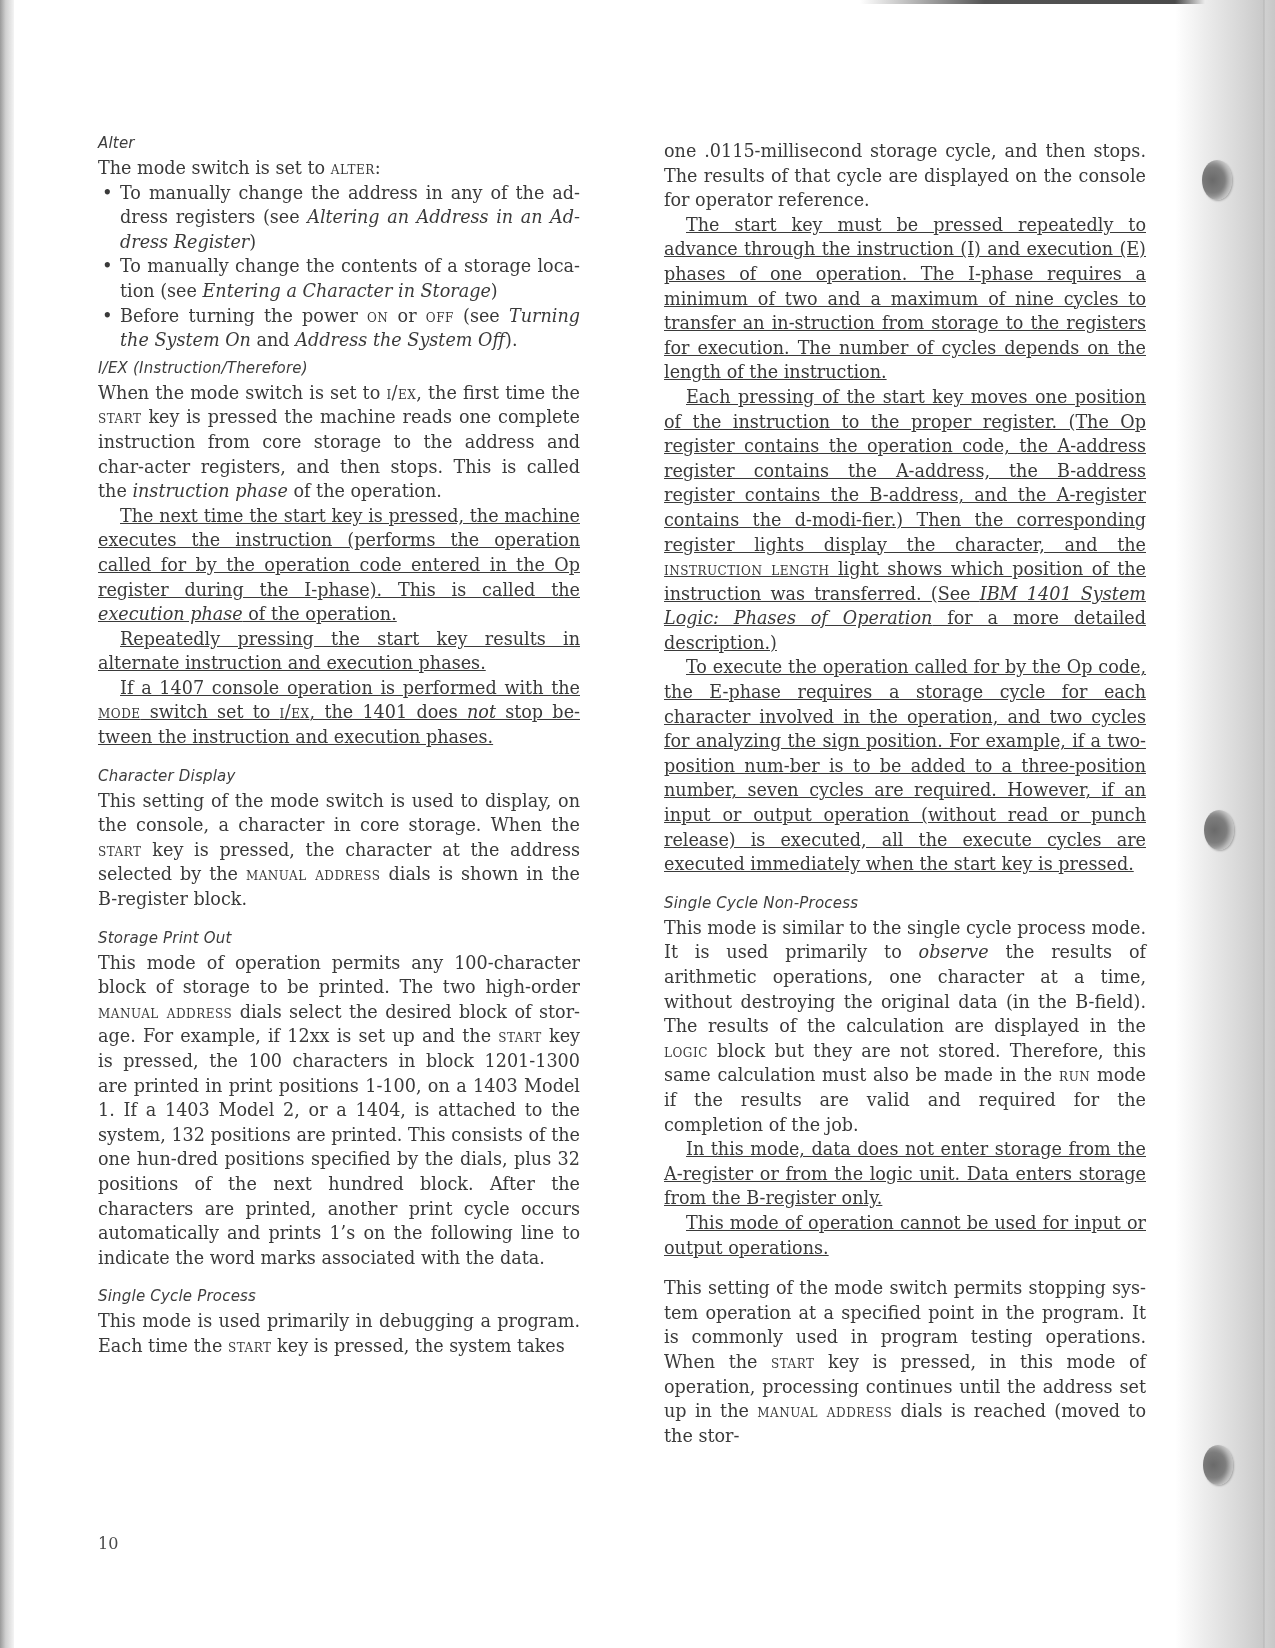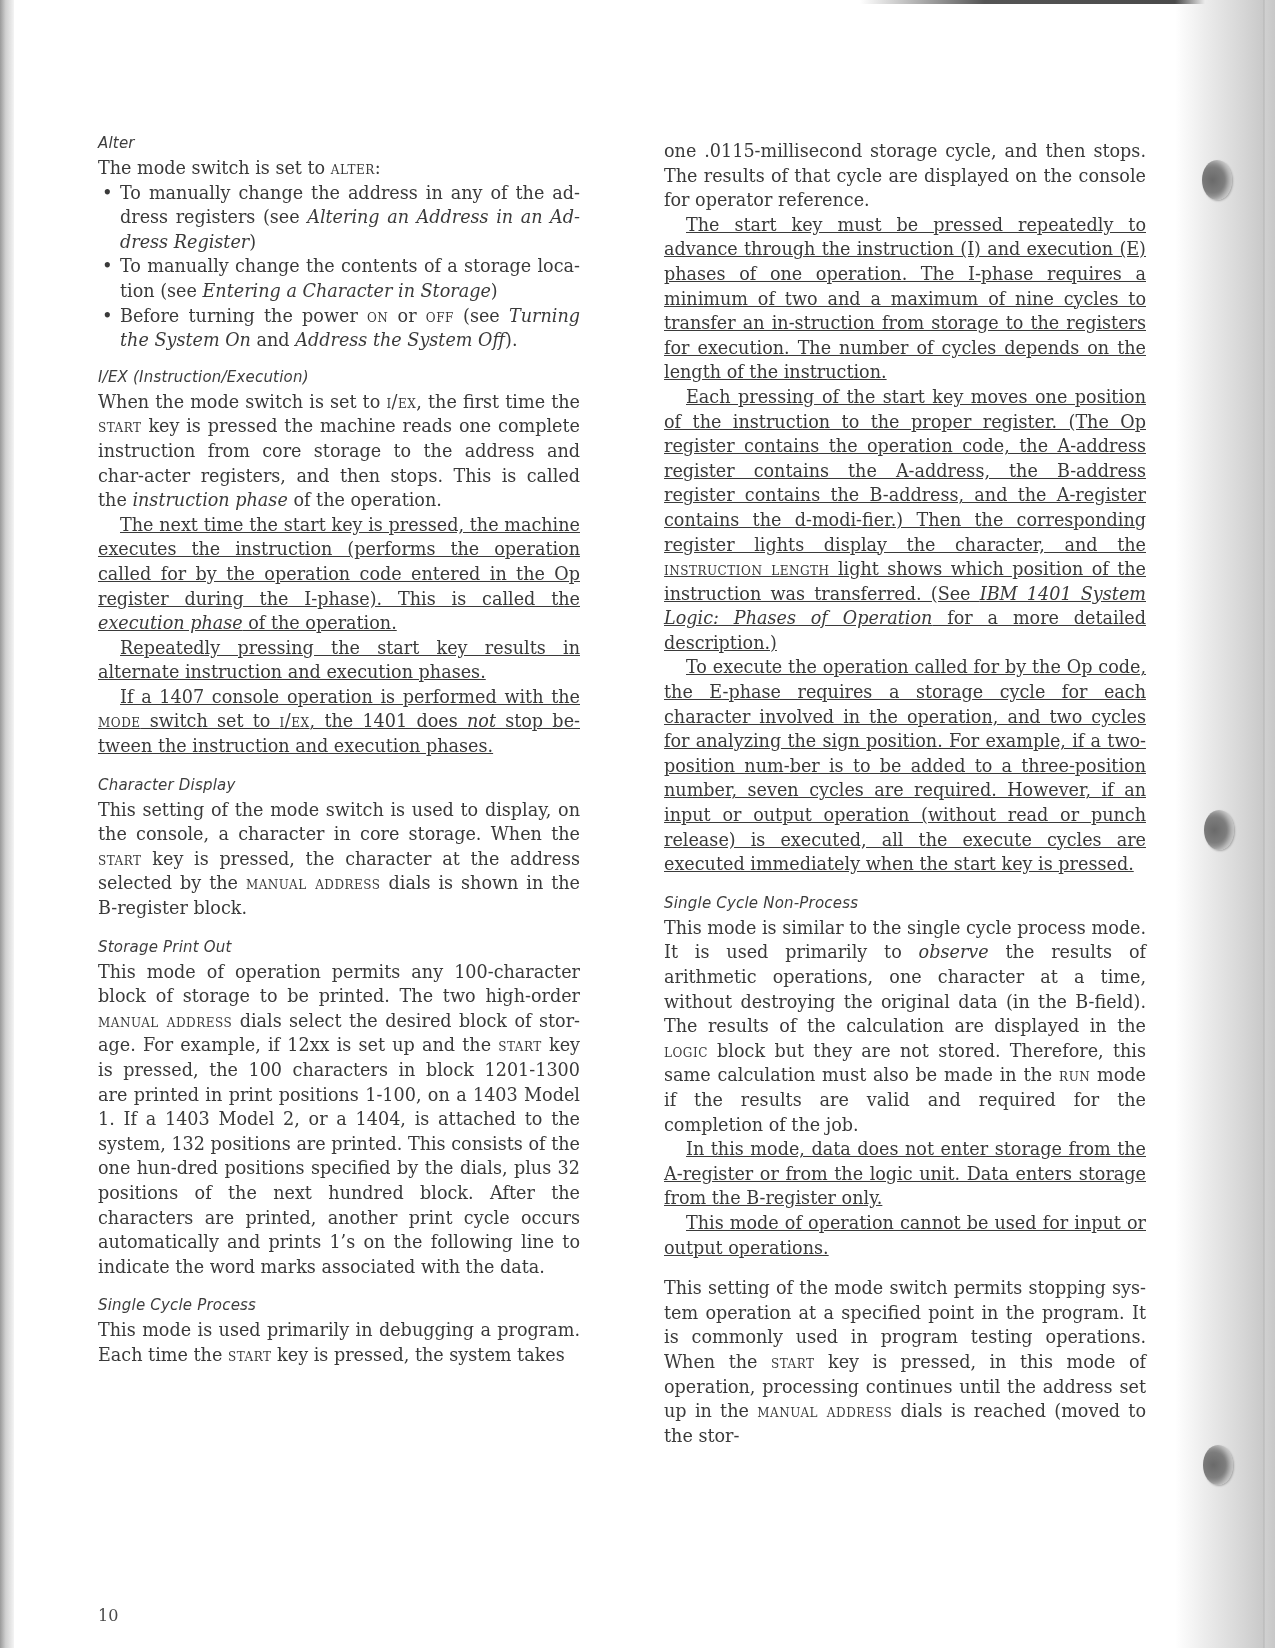--- a/index.html
+++ b/index.html
@@ -41,47 +41,47 @@
   p { margin: 0; }
   p.indent { text-indent: 22px; text-decoration: underline; }
   .sc { font-variant: small-caps; text-transform: lowercase; letter-spacing: 0.5px; }
   em { font-style: italic; }
   ul.bullets { list-style: none; margin: 0; padding: 0; }
   ul.bullets li { position: relative; padding-left: 22px; margin: 0; }
   ul.bullets li::before {
     content: "\2022"; position: absolute; left: 4px; top: 0; font-size: 18px;
   }
   .page-number {
-    position: absolute; left: 98px; top: 1606px; font-size: 16px; color: #4a4a4a;
+    position: absolute; left: 98px; top: 1534px; font-size: 16px; color: #4a4a4a;
   }
 </style>
 </head>
 <body>
 
 <div class="left-edge"></div>
 <div class="top-strip"></div>
 <div class="binding-shadow"></div>
 <div class="punch-hole" style="left:1202px; top:160px;"></div>
 <div class="punch-hole" style="left:1204px; top:810px;"></div>
 <div class="punch-hole" style="left:1203px; top:1445px;"></div>
 
 <div class="column col-left">
 
-  <div class="section" style="margin-bottom:14px;">
+  <div class="section" style="margin-bottom:5px;">
     <div class="section-heading">Alter</div>
     <p><span>The mode switch is set to </span><span class="sc">ALTER</span><span>:</span></p>
     <ul class="bullets">
       <li><span>To manually change the address in any of the ad-dress registers (see </span><em>Altering an Address in an Ad-dress Register</em><span>)</span></li>
       <li><span>To manually change the contents of a storage loca-tion (see </span><em>Entering a Character in Storage</em><span>)</span></li>
       <li><span>Before turning the power </span><span class="sc">ON</span><span> or </span><span class="sc">OFF</span><span> (see </span><em>Turning the System On</em><span> and </span><em>Address the System Off</em><span>).</span></li>
     </ul>
   </div>
 
   <div class="section">
-    <div class="section-heading">I/EX (Instruction/Execution)</div>
+    <div class="section-heading">I/EX (Instruction/Therefore)</div>
     <p><span>When the mode switch is set to </span><span class="sc">I/EX</span><span>, the first time the </span><span class="sc">START</span><span> key is pressed the machine reads one complete instruction from core storage to the address and char-acter registers, and then stops. This is called the </span><em>instruction phase</em><span> of the operation.</span></p>
     <p class="indent"><span>The next time the start key is pressed, the machine executes the instruction (performs the operation called for by the operation code entered in the Op register during the I-phase). This is called the </span><em>execution phase</em><span> of the operation.</span></p>
     <p class="indent">Repeatedly pressing the start key results in alternate instruction and execution phases.</p>
     <p class="indent"><span>If a 1407 console operation is performed with the </span><span class="sc">MODE</span><span> switch set to </span><span class="sc">I/EX</span><span>, the 1401 does </span><em>not</em><span> stop be-tween the instruction and execution phases.</span></p>
   </div>
 
   <div class="section">
     <div class="section-heading">Character Display</div>
     <p><span>This setting of the mode switch is used to display, on the console, a character in core storage. When the </span><span class="sc">START</span><span> key is pressed, the character at the address selected by the </span><span class="sc">MANUAL ADDRESS</span><span> dials is shown in the B-register block.</span></p>
   </div>

